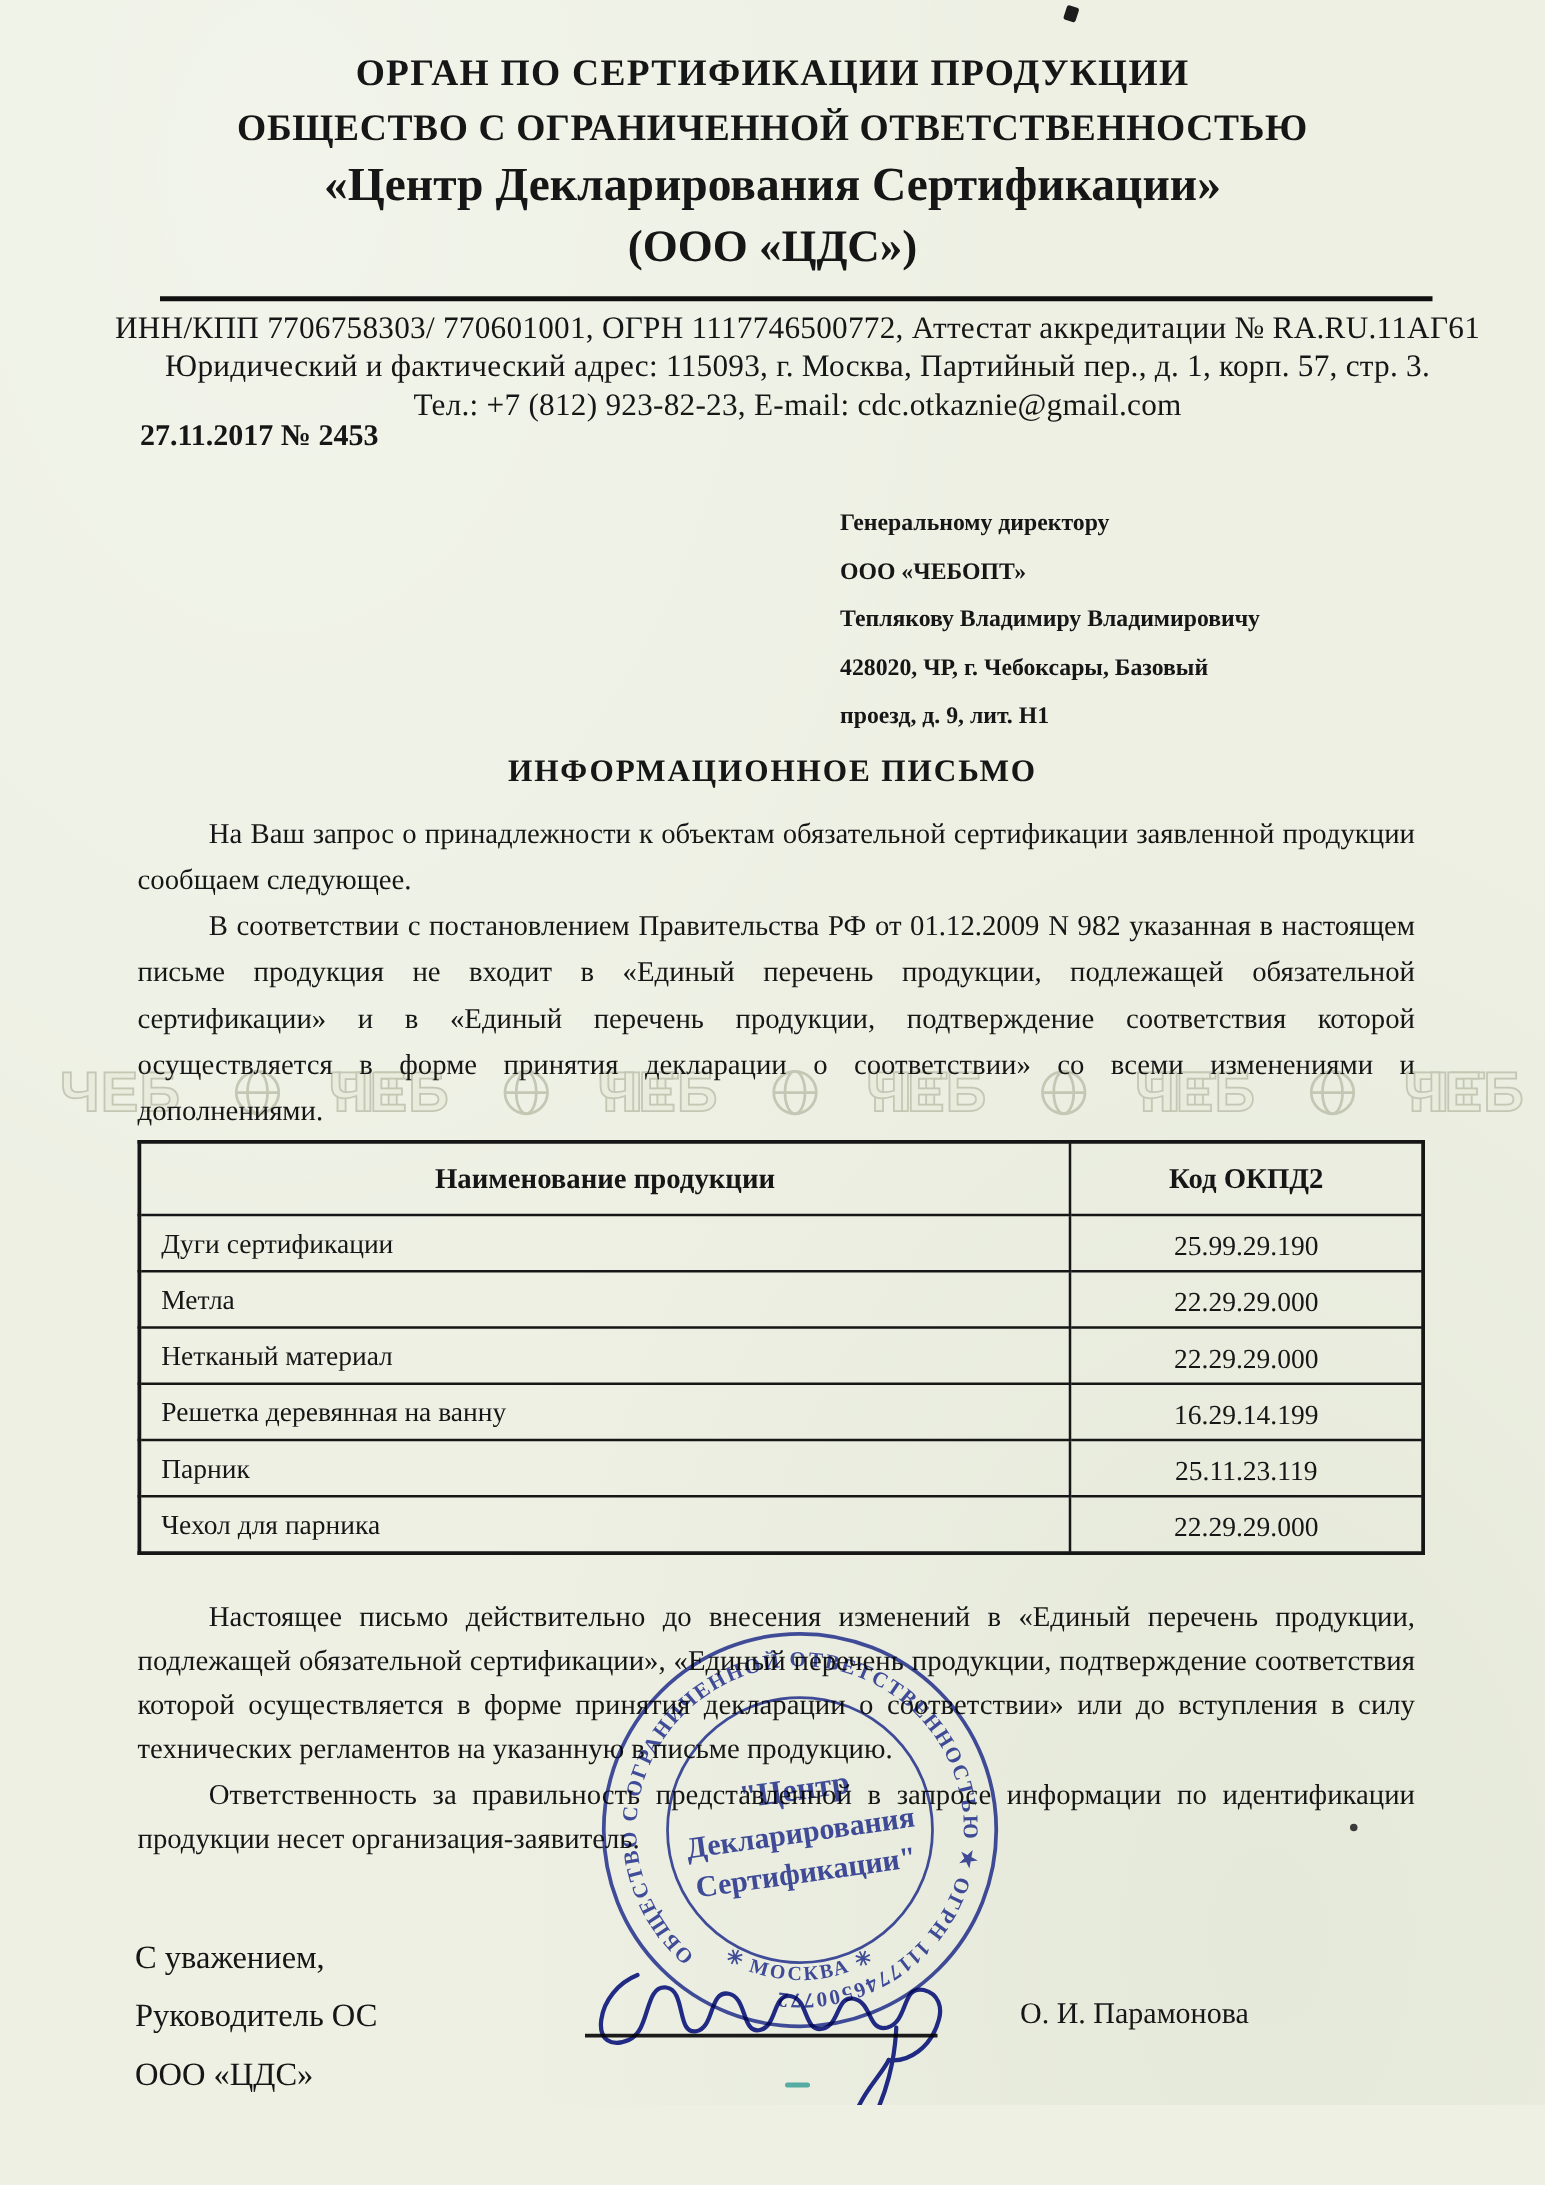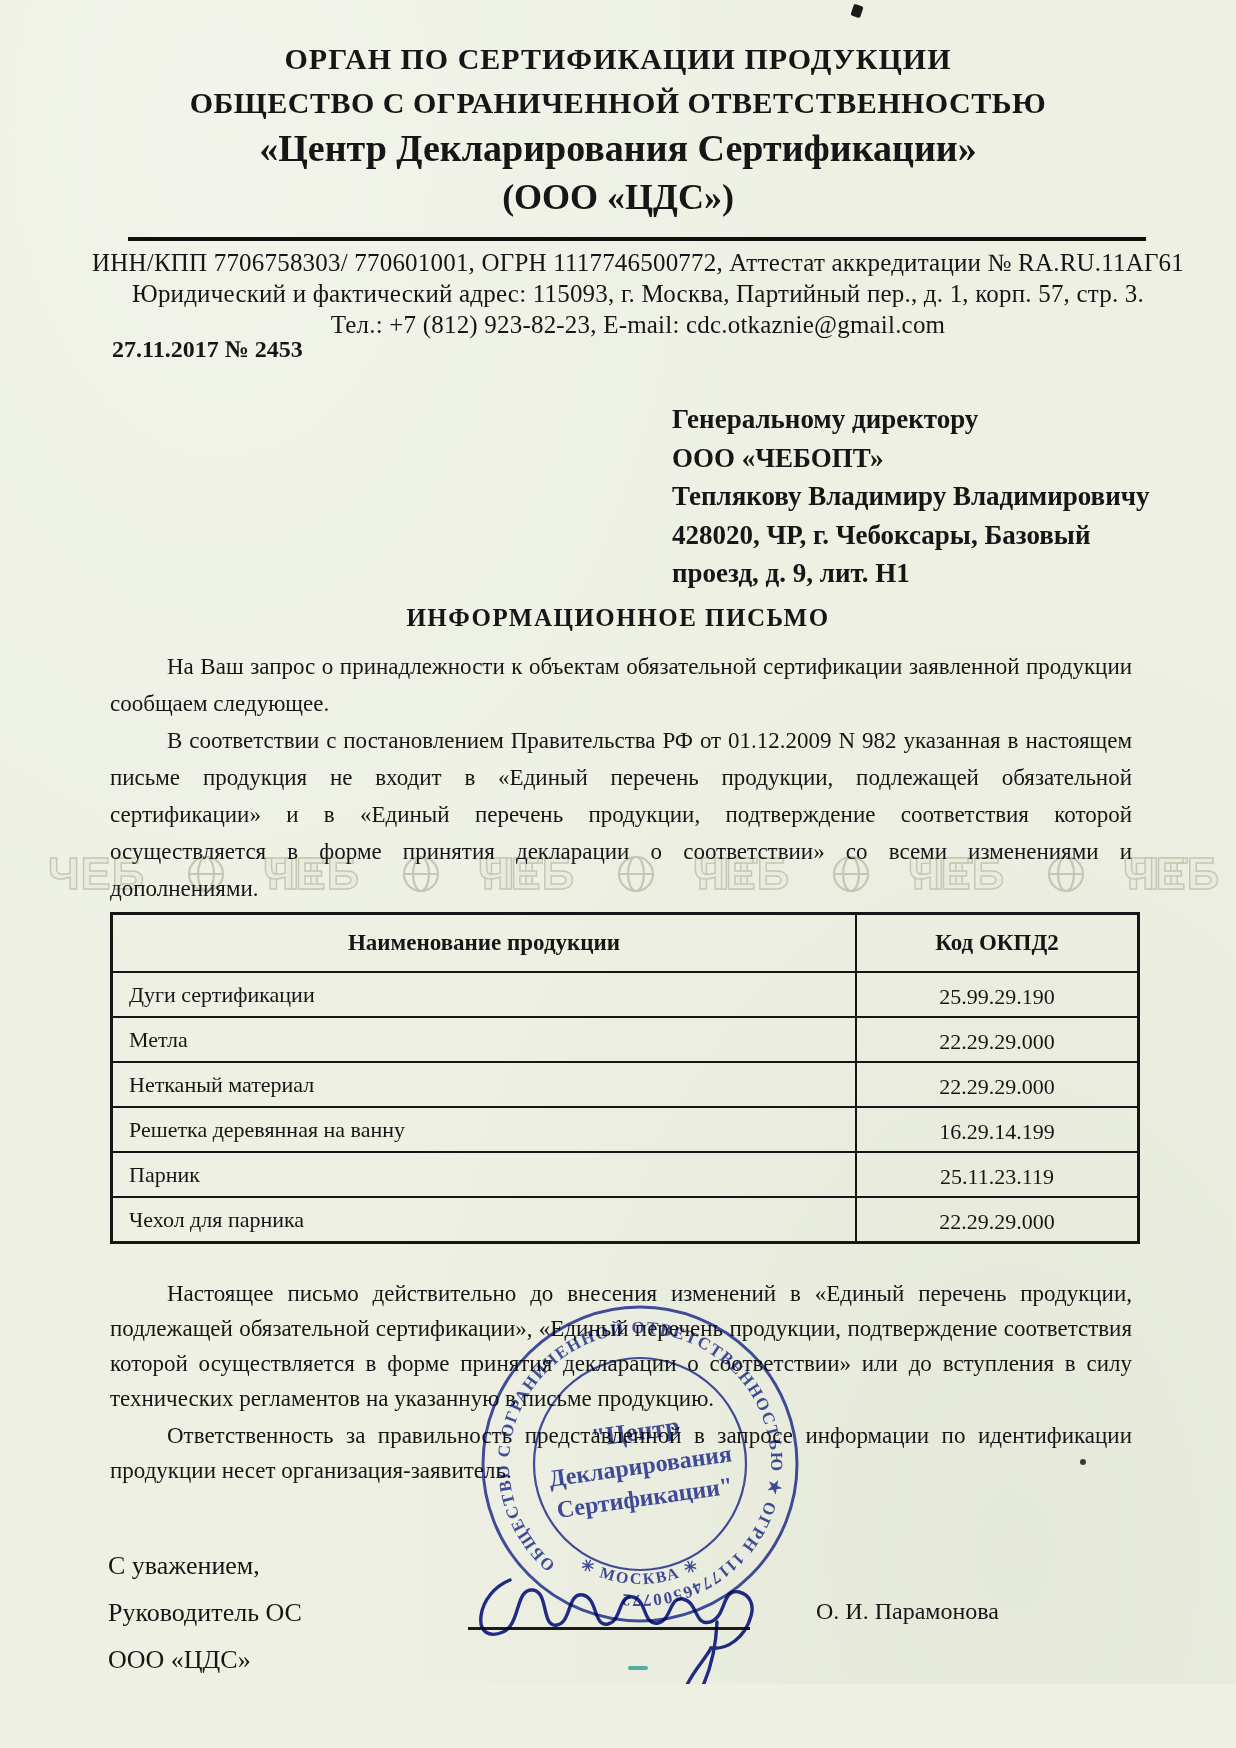--- a/index.html
+++ b/index.html
@@ -21,21 +21,21 @@
   
   .hdr1{top:42px;font-size:30px;font-weight:bold;letter-spacing:1px;}
   .hdr2{top:86px;font-size:30px;font-weight:bold;letter-spacing:.5px;}
   .hdr3{top:126px;font-size:38px;font-weight:bold;}
   .hdr4{top:176px;font-size:36px;font-weight:bold;}
   .rule{top:237px;left:128px;width:1018px;height:4px;background:#101010;}
   .req{font-size:25px;letter-spacing:.2px;padding-left:40px;}
   .req1{top:249px;} .req2{top:280px;} .req3{top:311px;}
   .refline{top:336px;left:112px;font-size:24px;font-weight:bold;}
   
-  .recipient{top:400px;left:672px;font-size:27px;font-weight:bold;line-height:38.5px;}
+  .recipient{top:400px;left:672px;font-size:19px;font-weight:bold;line-height:38.5px;}
   .lettertitle{top:604px;font-size:25px;font-weight:bold;letter-spacing:1.5px;}
   
   .body1{top:648px;left:110px;width:1022px;z-index:2;}
   .body2{top:1276px;left:110px;width:1022px;z-index:2;}
   .body1 p,.body2 p{
     margin:0;font-size:23px;line-height:37px;text-align:justify;text-indent:57px;
   }
   .body2 p{line-height:35px;font-family:Liberation Serif, serif;}
   .body2 p + p{margin-top:2px;}
   

